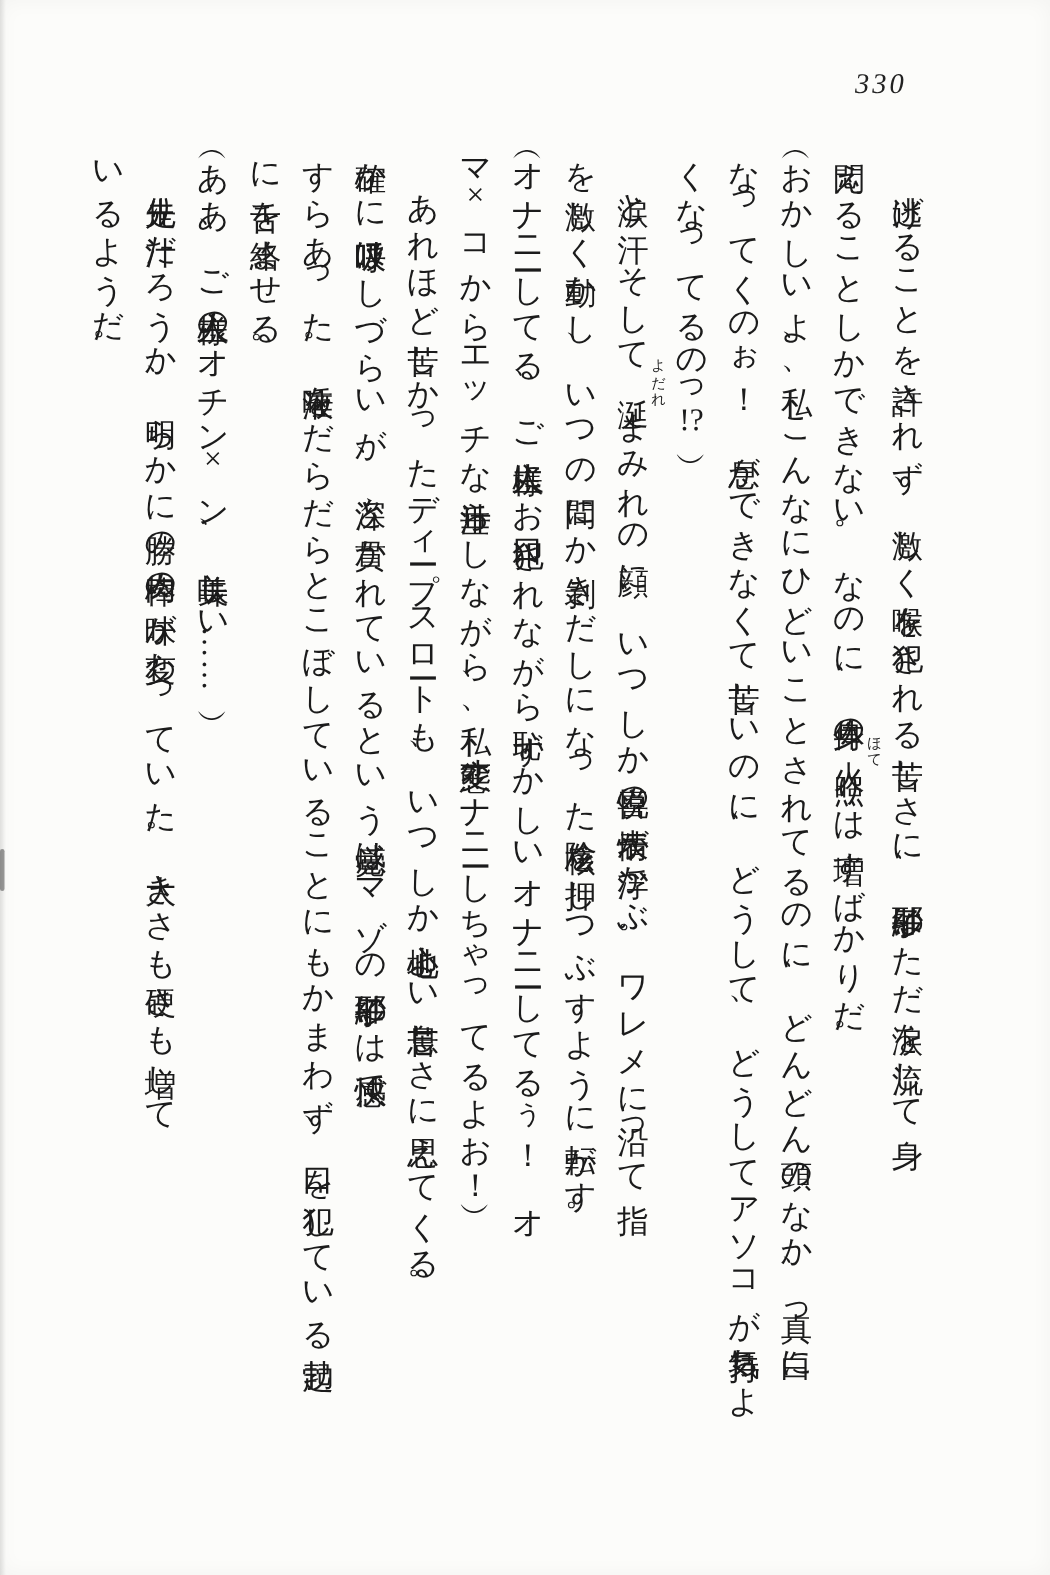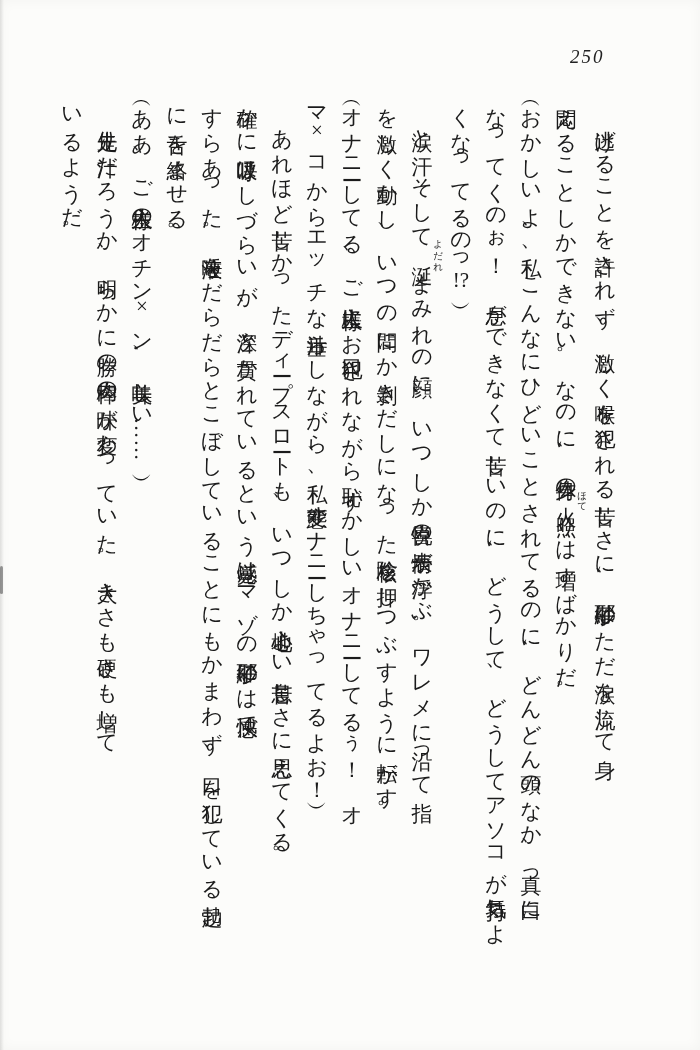--- a/index.html
+++ b/index.html
@@ -49,21 +49,21 @@
     position:absolute; left:0; top:566px; width:3px; height:28px;
     background:rgba(40,40,40,0.45); border-radius:2px;
   }
 </style>
 </head>
 <body>
 
 <div class="page">
   <div class="scan-edge"></div>
   <div class="scan-speck"></div>
-  <div class="page-number">250</div>
+  <div class="page-number">330</div>
   <div class="text-block">
       <p class="line indent">逃げることを許されず、激しく喉を犯される苦しさに、紗耶子はただ涙を流して身</p>
       <p class="line">悶えることしかできない。なのに、身体の<ruby>火照<rt>ほて</rt></ruby>りは増すばかりだ。</p>
       <p class="line">（おかしいよ、私、こんなにひどいことされてるのに、どんどん頭のなか、真っ白に</p>
       <p class="line">なってくのぉ！　息ができなくて苦しいのに、どうして、どうしてアソコが気持ちよ</p>
       <p class="line">くなってるのっ<span class="tcy">!?</span>）</p>
       <p class="line indent">涙と汗、そして<ruby>涎<rt>よだれ</rt></ruby>まみれの顔に、いつしか喜悦の表情が浮かぶ。ワレメに沿って指</p>
       <p class="line">を激しく動かし、いつの間にか剝きだしになった陰核を押しつぶすように転がす。</p>
       <p class="line">（オナニーしてる、ご主人様にお口犯されながら恥ずかしいオナニーしてるぅ！　オ</p>
       <p class="line">マ×コからエッチな汁垂らしながら、私、変態オナニーしちゃってるよお！）</p>

